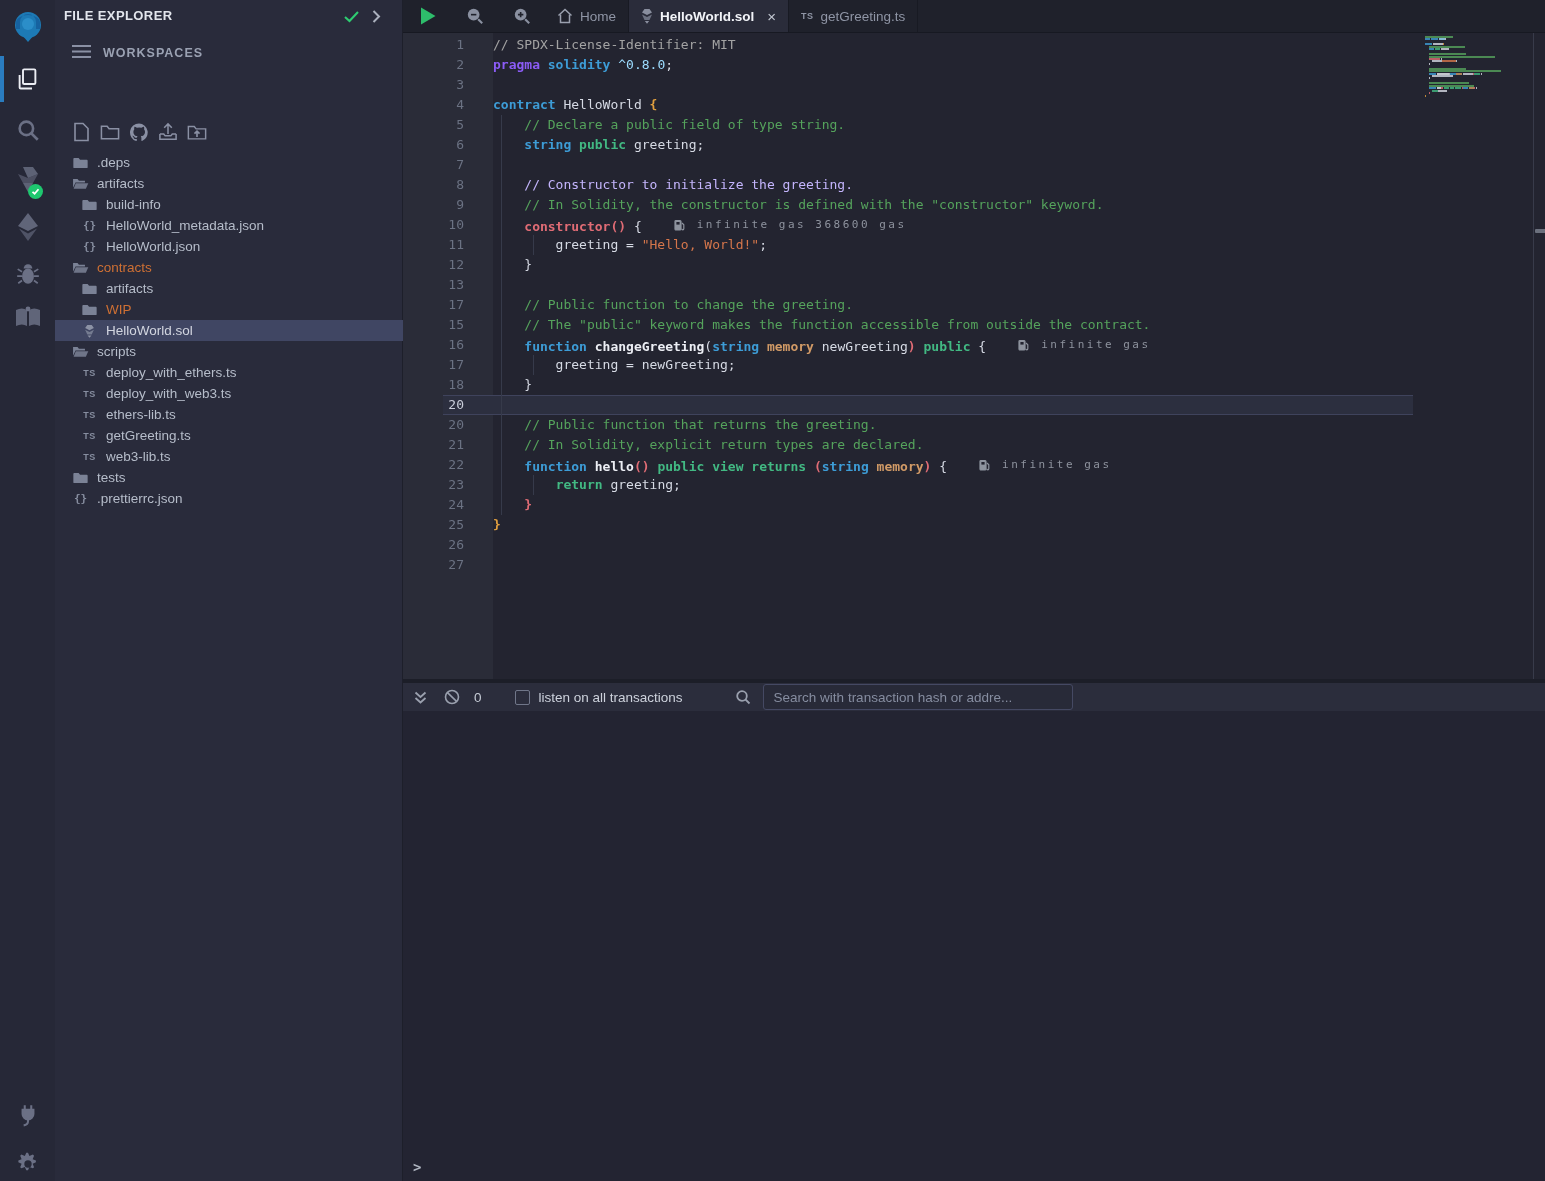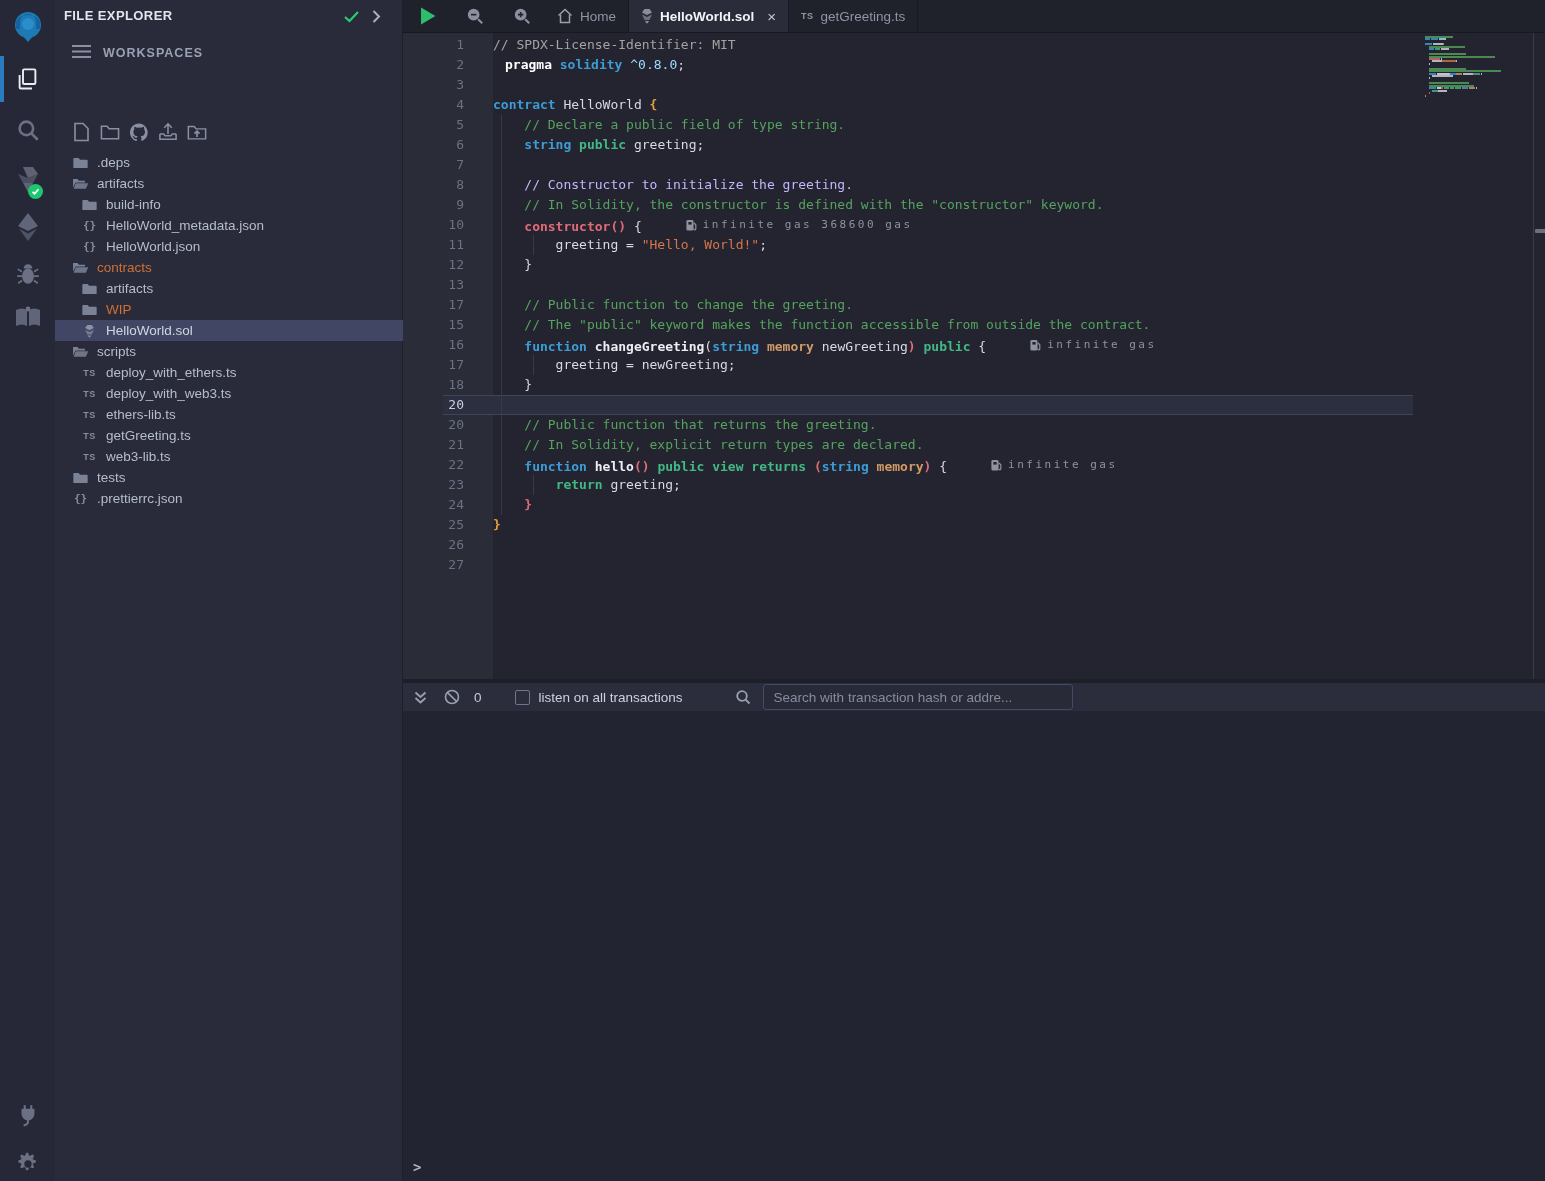--- a/index.html
+++ b/index.html
@@ -46,21 +46,21 @@
 
   .editor { position:absolute; left:0; top:33px; width:1142px; height:647px; background:#232430; overflow:hidden; }
   .gutterband { position:absolute; left:0; top:0; bottom:0; width:90px; background:#2a2c38; }
   .curline { position:absolute; left:40px; top:362px; width:970px; height:20px; background:#2c2f3f; border-top:1px solid #3f435c; border-bottom:1px solid #3f435c; }
   .guide { position:absolute; width:1px; background:#363a4a; }
   .lines { position:absolute; left:0; top:2px; width:1040px; font-family:"DejaVu Sans Mono", monospace; font-size:13px; line-height:20px; }
   .cline { display:flex; height:20px; cursor:text; }
   .ln { width:61px; text-align:right; color:#6b7283; flex:none; user-select:none; }
   .ln.bright { color:#c9cdd9; }
   .lc { padding-left:29px; white-space:pre; }
-  .gas { font-size:11px; letter-spacing:2.5px; color:#8e939e; margin-left:44px; display:inline-flex; align-items:center; gap:6px; font-weight:400; }
+  .gas { font-size:11px; letter-spacing:2.5px; color:#8e939e; margin-left:32px; display:inline-flex; align-items:center; gap:12px; font-weight:400; }
   .b { font-weight:700; }
 
   .minimap { position:absolute; left:1022px; top:3px; width:82px; }
   .mrow { height:2px; margin-bottom:0.45px; white-space:nowrap; font-size:0; }
   .mrow i { display:inline-block; height:2px; }
   .scrollline { position:absolute; left:1130px; top:0; bottom:0; width:1px; background:#383b4a; }
   .scrolldash { position:absolute; left:1132px; top:196px; width:11px; height:4px; background:#6b707d; border-radius:1px; cursor:pointer; }
 
   
   .resizebar { position:absolute; left:0; top:679px; width:1142px; height:4px; background:#1c1e28; cursor:row-resize; }
@@ -380,21 +380,21 @@
       <div class="guide" style="left:130px; top:202px; height:20px;"></div>
       <div class="guide" style="left:130px; top:322px; height:20px;"></div>
       <div class="guide" style="left:130px; top:442px; height:20px;"></div>
       <div class="lines" id="lines">
           <div class="cline">
             <span class="ln">1</span>
             <span class="lc"><span style="color: #a3a3a3;">// SPDX-License-Identifier: MIT</span></span>
           </div>
           <div class="cline">
             <span class="ln">2</span>
-            <span class="lc"><span class="b" style="color: #ffffff; margin-left: 12px;">pragma</span><span style="color: rgb(214, 218, 228);"> </span><span class="b" style="color: rgb(61, 156, 214);">solidity</span><span style="color: rgb(214, 218, 228);"> </span><span style="color: rgb(156, 220, 254);">^0.8.0</span><span style="color: rgb(214, 218, 228);">;</span></span>
+            <span class="lc"><span class="b" style="color: #8b5cf6;">pragma</span><span style="color: rgb(214, 218, 228);"> </span><span class="b" style="color: rgb(61, 156, 214);">solidity</span><span style="color: rgb(214, 218, 228);"> </span><span style="color: rgb(156, 220, 254);">^0.8.0</span><span style="color: rgb(214, 218, 228);">;</span></span>
           </div>
           <div class="cline">
             <span class="ln">3</span>
             <span class="lc"></span>
           </div>
           <div class="cline">
             <span class="ln">4</span>
             <span class="lc"><span class="b" style="color: rgb(61, 156, 214);">contract</span><span style="color: rgb(214, 218, 228);"> HelloWorld </span><span class="b" style="color: rgb(226, 160, 63);">{</span></span>
           </div>
           <div class="cline">

